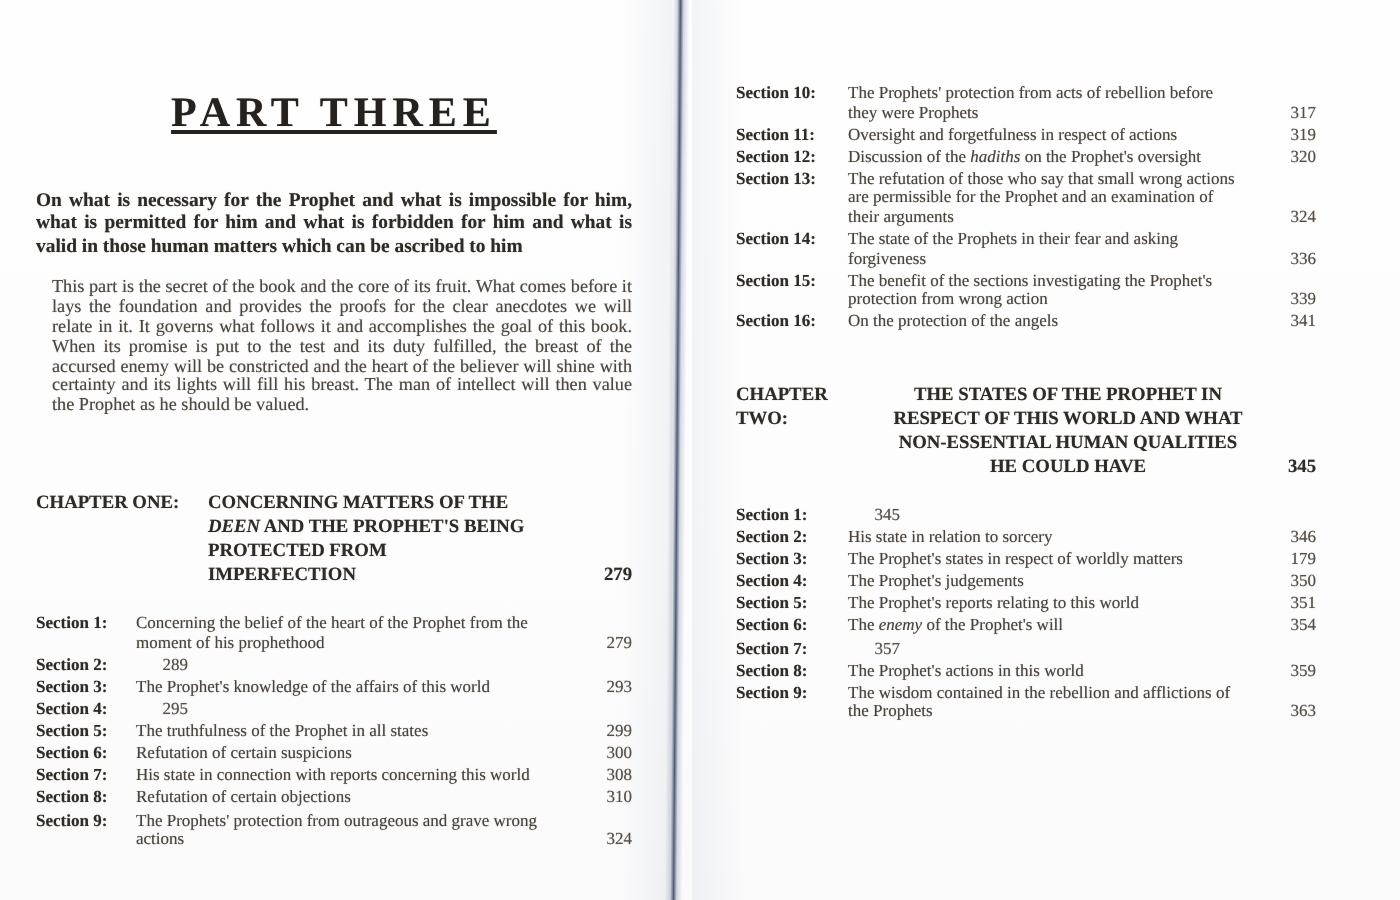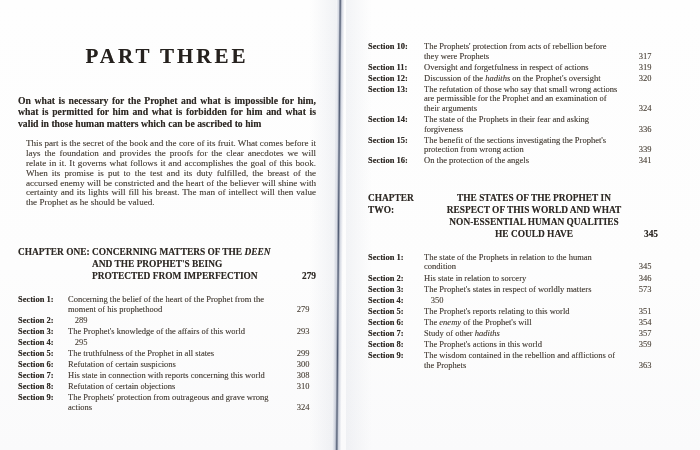--- a/index.html
+++ b/index.html
@@ -15,40 +15,40 @@
     position:absolute;left:334px;top:-5px;width:9px;height:462px;
     background:linear-gradient(90deg,rgba(140,152,175,0) 0%,rgba(150,160,185,0.40) 32%,rgba(58,70,96,0.88) 50%,rgba(150,160,185,0.40) 68%,rgba(140,152,175,0) 100%);
     transform:rotate(0.45deg);
   }
   .shade-l{position:absolute;right:0;top:0;width:26px;height:450px;
     background:linear-gradient(90deg,rgba(160,170,190,0) 0%,rgba(160,170,190,0.14) 100%);}
   .shade-r{position:absolute;left:0;top:0;width:26px;height:450px;
     background:linear-gradient(270deg,rgba(160,170,190,0) 0%,rgba(160,170,190,0.12) 100%);}
   .txt{text-shadow:0 0 0.5px rgba(84,74,64,0.55);}
   .part-title{margin-top:44px;text-align:center;font-size:21px;font-weight:bold;
-    letter-spacing:3px;color:#25211e;}
+    letter-spacing:3px;color:#25211e;text-decoration:underline;}
   .subtitle{margin-top:26px;font-size:9.7px;font-weight:bold;line-height:1.18;
     text-align:justify;color:#2e2a26;}
   .intro{margin-top:10px;font-size:9.1px;line-height:1.08;text-align:justify;
     padding-left:8px;color:#4e4740;}
   .chapter{display:flex;font-weight:bold;font-size:9.4px;line-height:1.28;color:#2e2a26;}
-  .ch1{margin-top:38px;}
+  .ch1{margin-top:38px;gap:12px;}
   .ch2{margin-top:26px;}
   .ch-label{flex:none;width:74px;}
   .ch-title{flex:1;padding-right:10px;}
   .ch2 .ch-title{text-align:center;padding-right:6px;}
   .ch-page{flex:none;width:26px;text-align:right;align-self:flex-end;}
   .sections{margin-top:13px;}
   .sections-top{margin-top:42px;}
   .sec{display:flex;font-size:8.5px;line-height:1.12;margin-bottom:1.6px;}
   .sec-label{flex:none;font-weight:bold;color:#2e2a26;}
   .page-left .sec-label{width:50px;}
   .page-right .sec-label{width:56px;}
   .sec-text{flex:1;padding-right:9px;}
-  .sec-page{flex:none;width:26px;text-align:center;align-self:flex-end;color:#564e45;}
+  .sec-page{flex:none;width:26px;text-align:right;align-self:flex-end;color:#564e45;}
 </style>
 </head>
 <body>
 
 <div class="book">
 
   <div class="page page-left txt">
     <div class="part-title">PART THREE</div>
     <div class="subtitle">On what is necessary for the Prophet and what is impossible for him, what is permitted for him and what is forbidden for him and what is valid in those human matters which can be ascribed to him</div>
     <div class="intro">This part is the secret of the book and the core of its fruit. What comes before it lays the foundation and provides the proofs for the clear anecdotes we will relate in it. It governs what follows it and accomplishes the goal of this book. When its promise is put to the test and its duty fulfilled, the breast of the accursed enemy will be constricted and the heart of the believer will shine with certainty and its lights will fill his breast. The man of intellect will then value the Prophet as he should be valued.</div>
@@ -150,50 +150,49 @@
 
     <div class="chapter ch2">
       <span class="ch-label">CHAPTER TWO:</span>
       <span class="ch-title"><span>THE STATES OF THE PROPHET IN RESPECT OF THIS WORLD AND WHAT NON-ESSENTIAL HUMAN QUALITIES HE COULD HAVE</span><i></i><span></span></span>
       <span class="ch-page">345</span>
     </div>
 
     <div class="sections" id="right-sections">
         <div class="sec">
           <span class="sec-label">Section 1:</span>
-          <span class="sec-text"><span>The state of the Prophets in relation to the human condition</span></span>
           <span class="sec-page">345</span>
         </div>
         <div class="sec">
           <span class="sec-label">Section 2:</span>
           <span class="sec-text"><span>His state in relation to sorcery</span></span>
           <span class="sec-page">346</span>
         </div>
         <div class="sec">
           <span class="sec-label">Section 3:</span>
           <span class="sec-text"><span>The Prophet's states in respect of worldly matters</span></span>
-          <span class="sec-page">573</span>
+          <span class="sec-page">179</span>
         </div>
         <div class="sec">
           <span class="sec-label">Section 4:</span>
+          <span class="sec-text"><span>The Prophet's judgements</span></span>
           <span class="sec-page">350</span>
         </div>
         <div class="sec">
           <span class="sec-label">Section 5:</span>
           <span class="sec-text"><span>The Prophet's reports relating to this world</span></span>
           <span class="sec-page">351</span>
         </div>
         <div class="sec">
           <span class="sec-label">Section 6:</span>
           <span class="sec-text"><span>The </span><i>enemy</i><span> of the Prophet's will</span></span>
           <span class="sec-page">354</span>
         </div>
         <div class="sec">
           <span class="sec-label">Section 7:</span>
-          <span class="sec-text"><span>Study of other </span><i>hadiths</i></span>
           <span class="sec-page">357</span>
         </div>
         <div class="sec">
           <span class="sec-label">Section 8:</span>
           <span class="sec-text"><span>The Prophet's actions in this world</span></span>
           <span class="sec-page">359</span>
         </div>
         <div class="sec">
           <span class="sec-label">Section 9:</span>
           <span class="sec-text"><span>The wisdom contained in the rebellion and afflictions of the Prophets</span></span>

